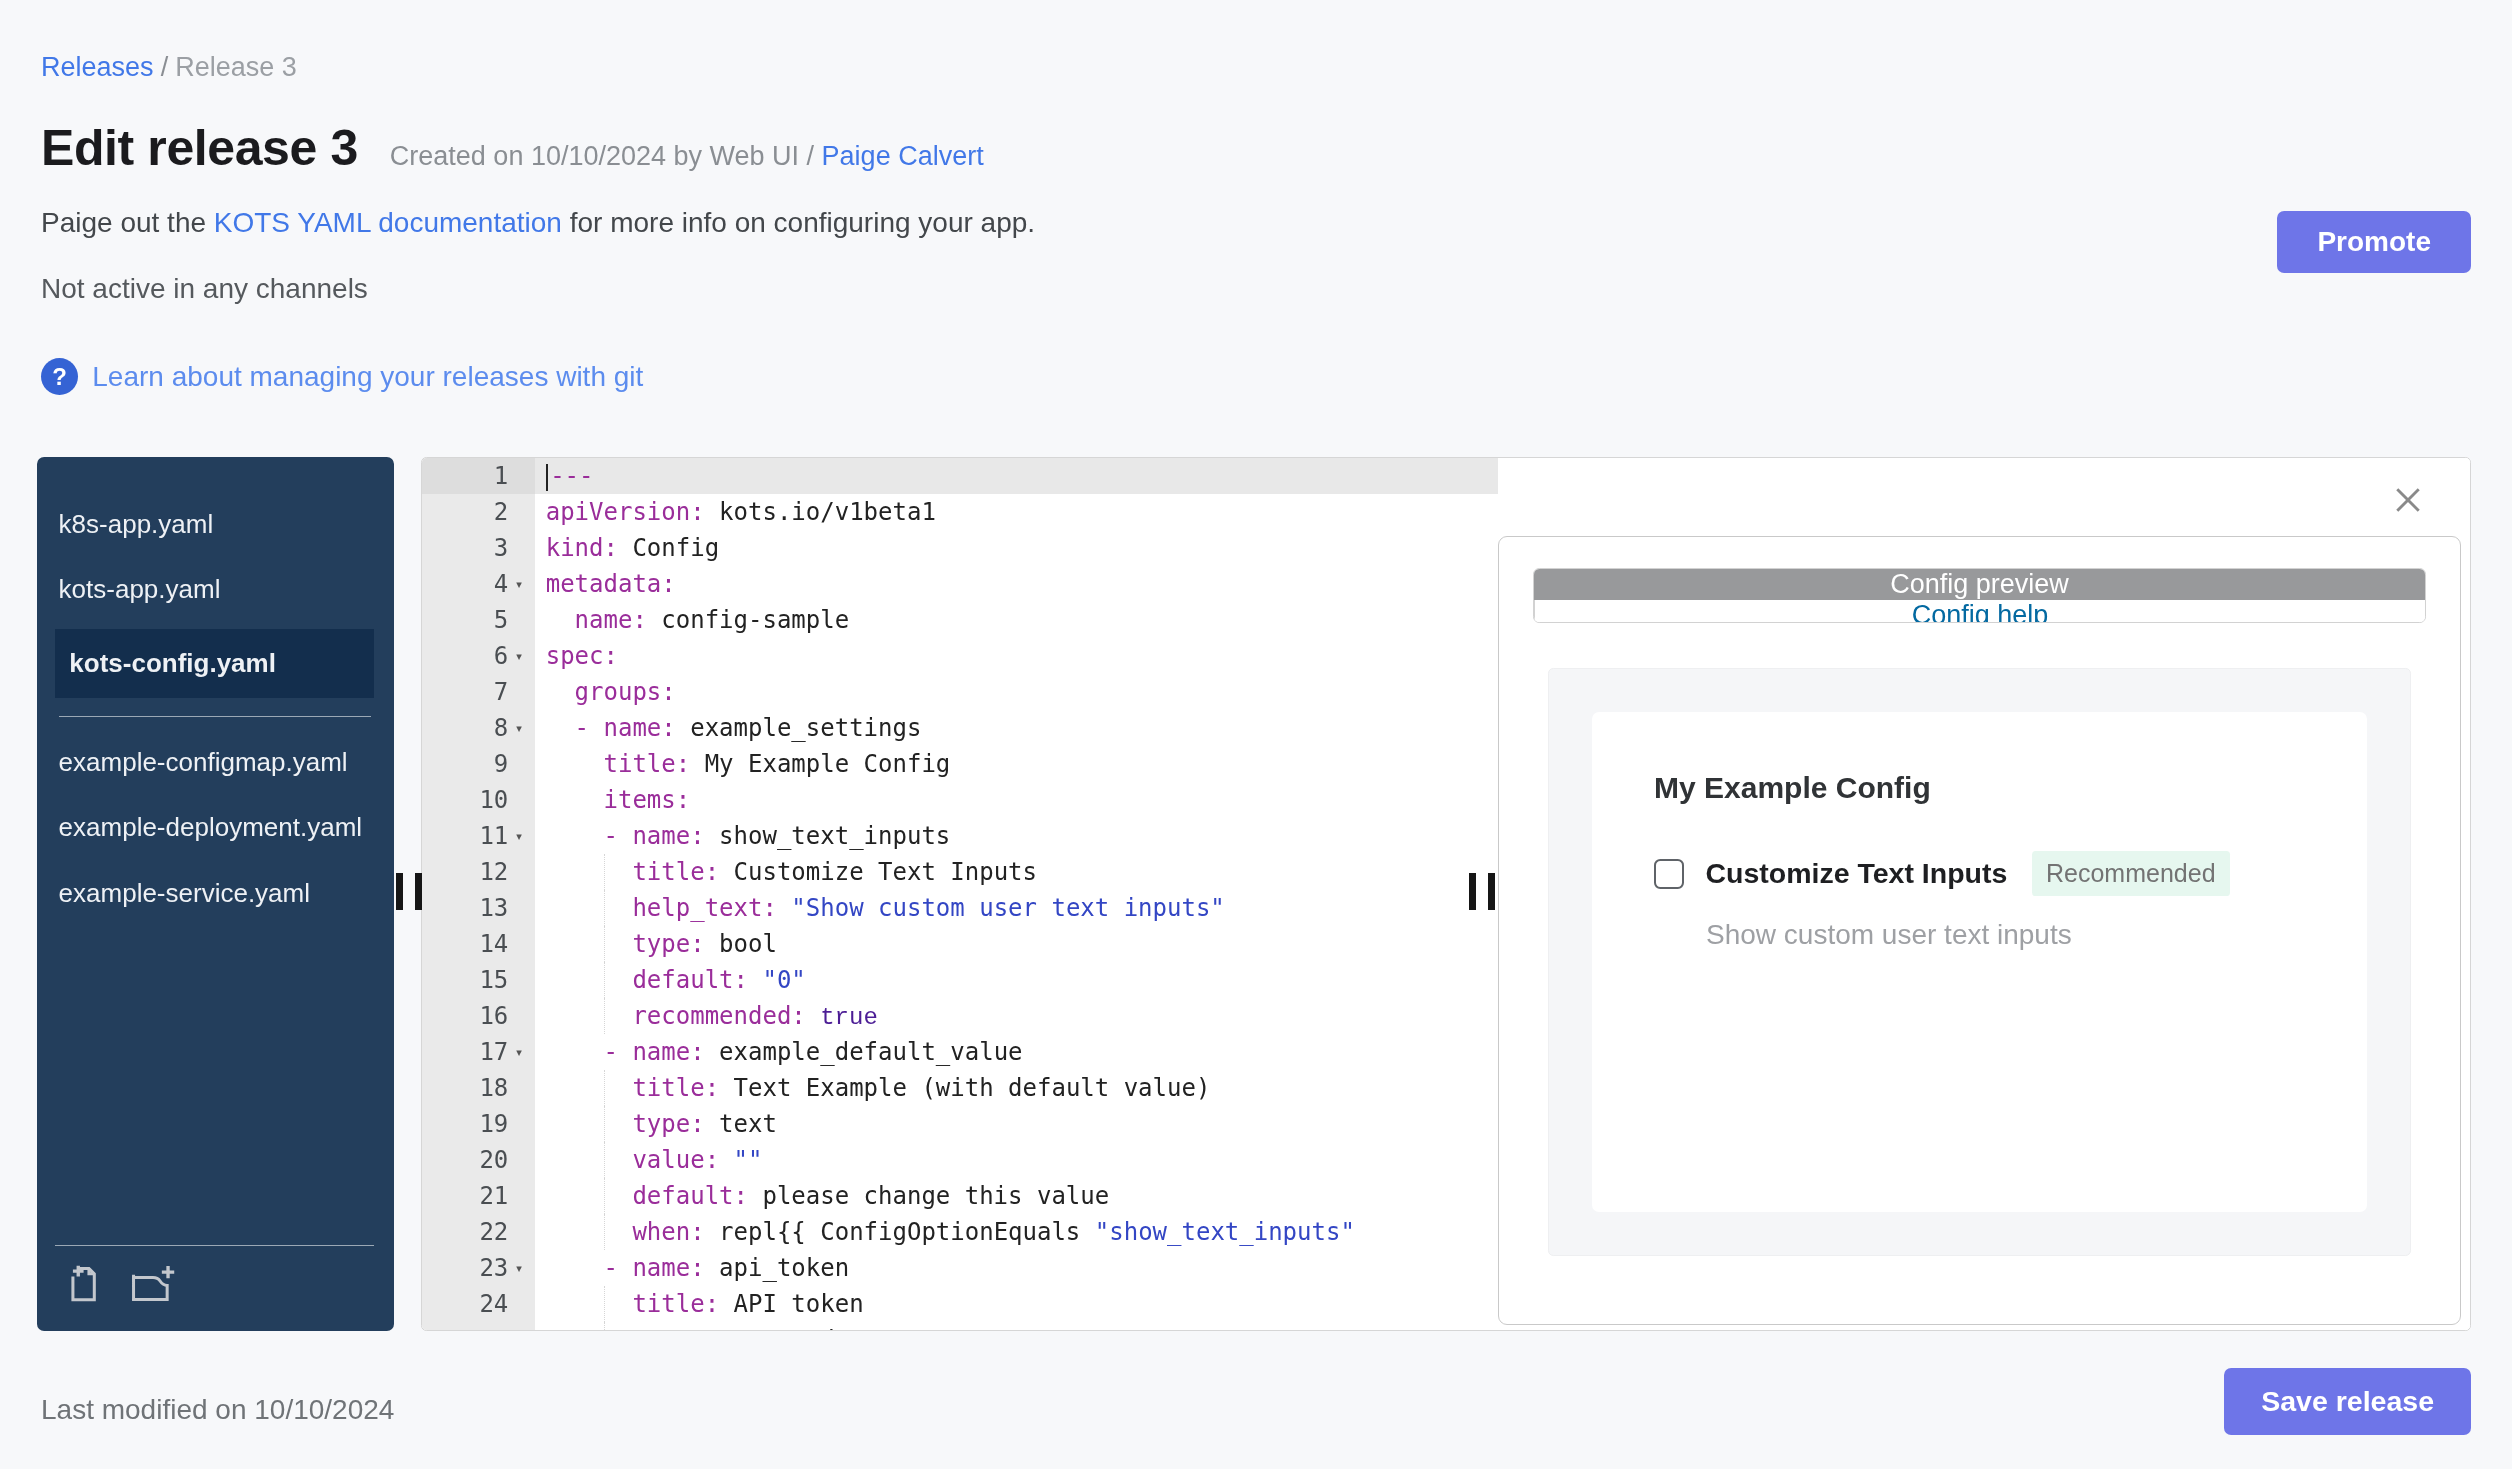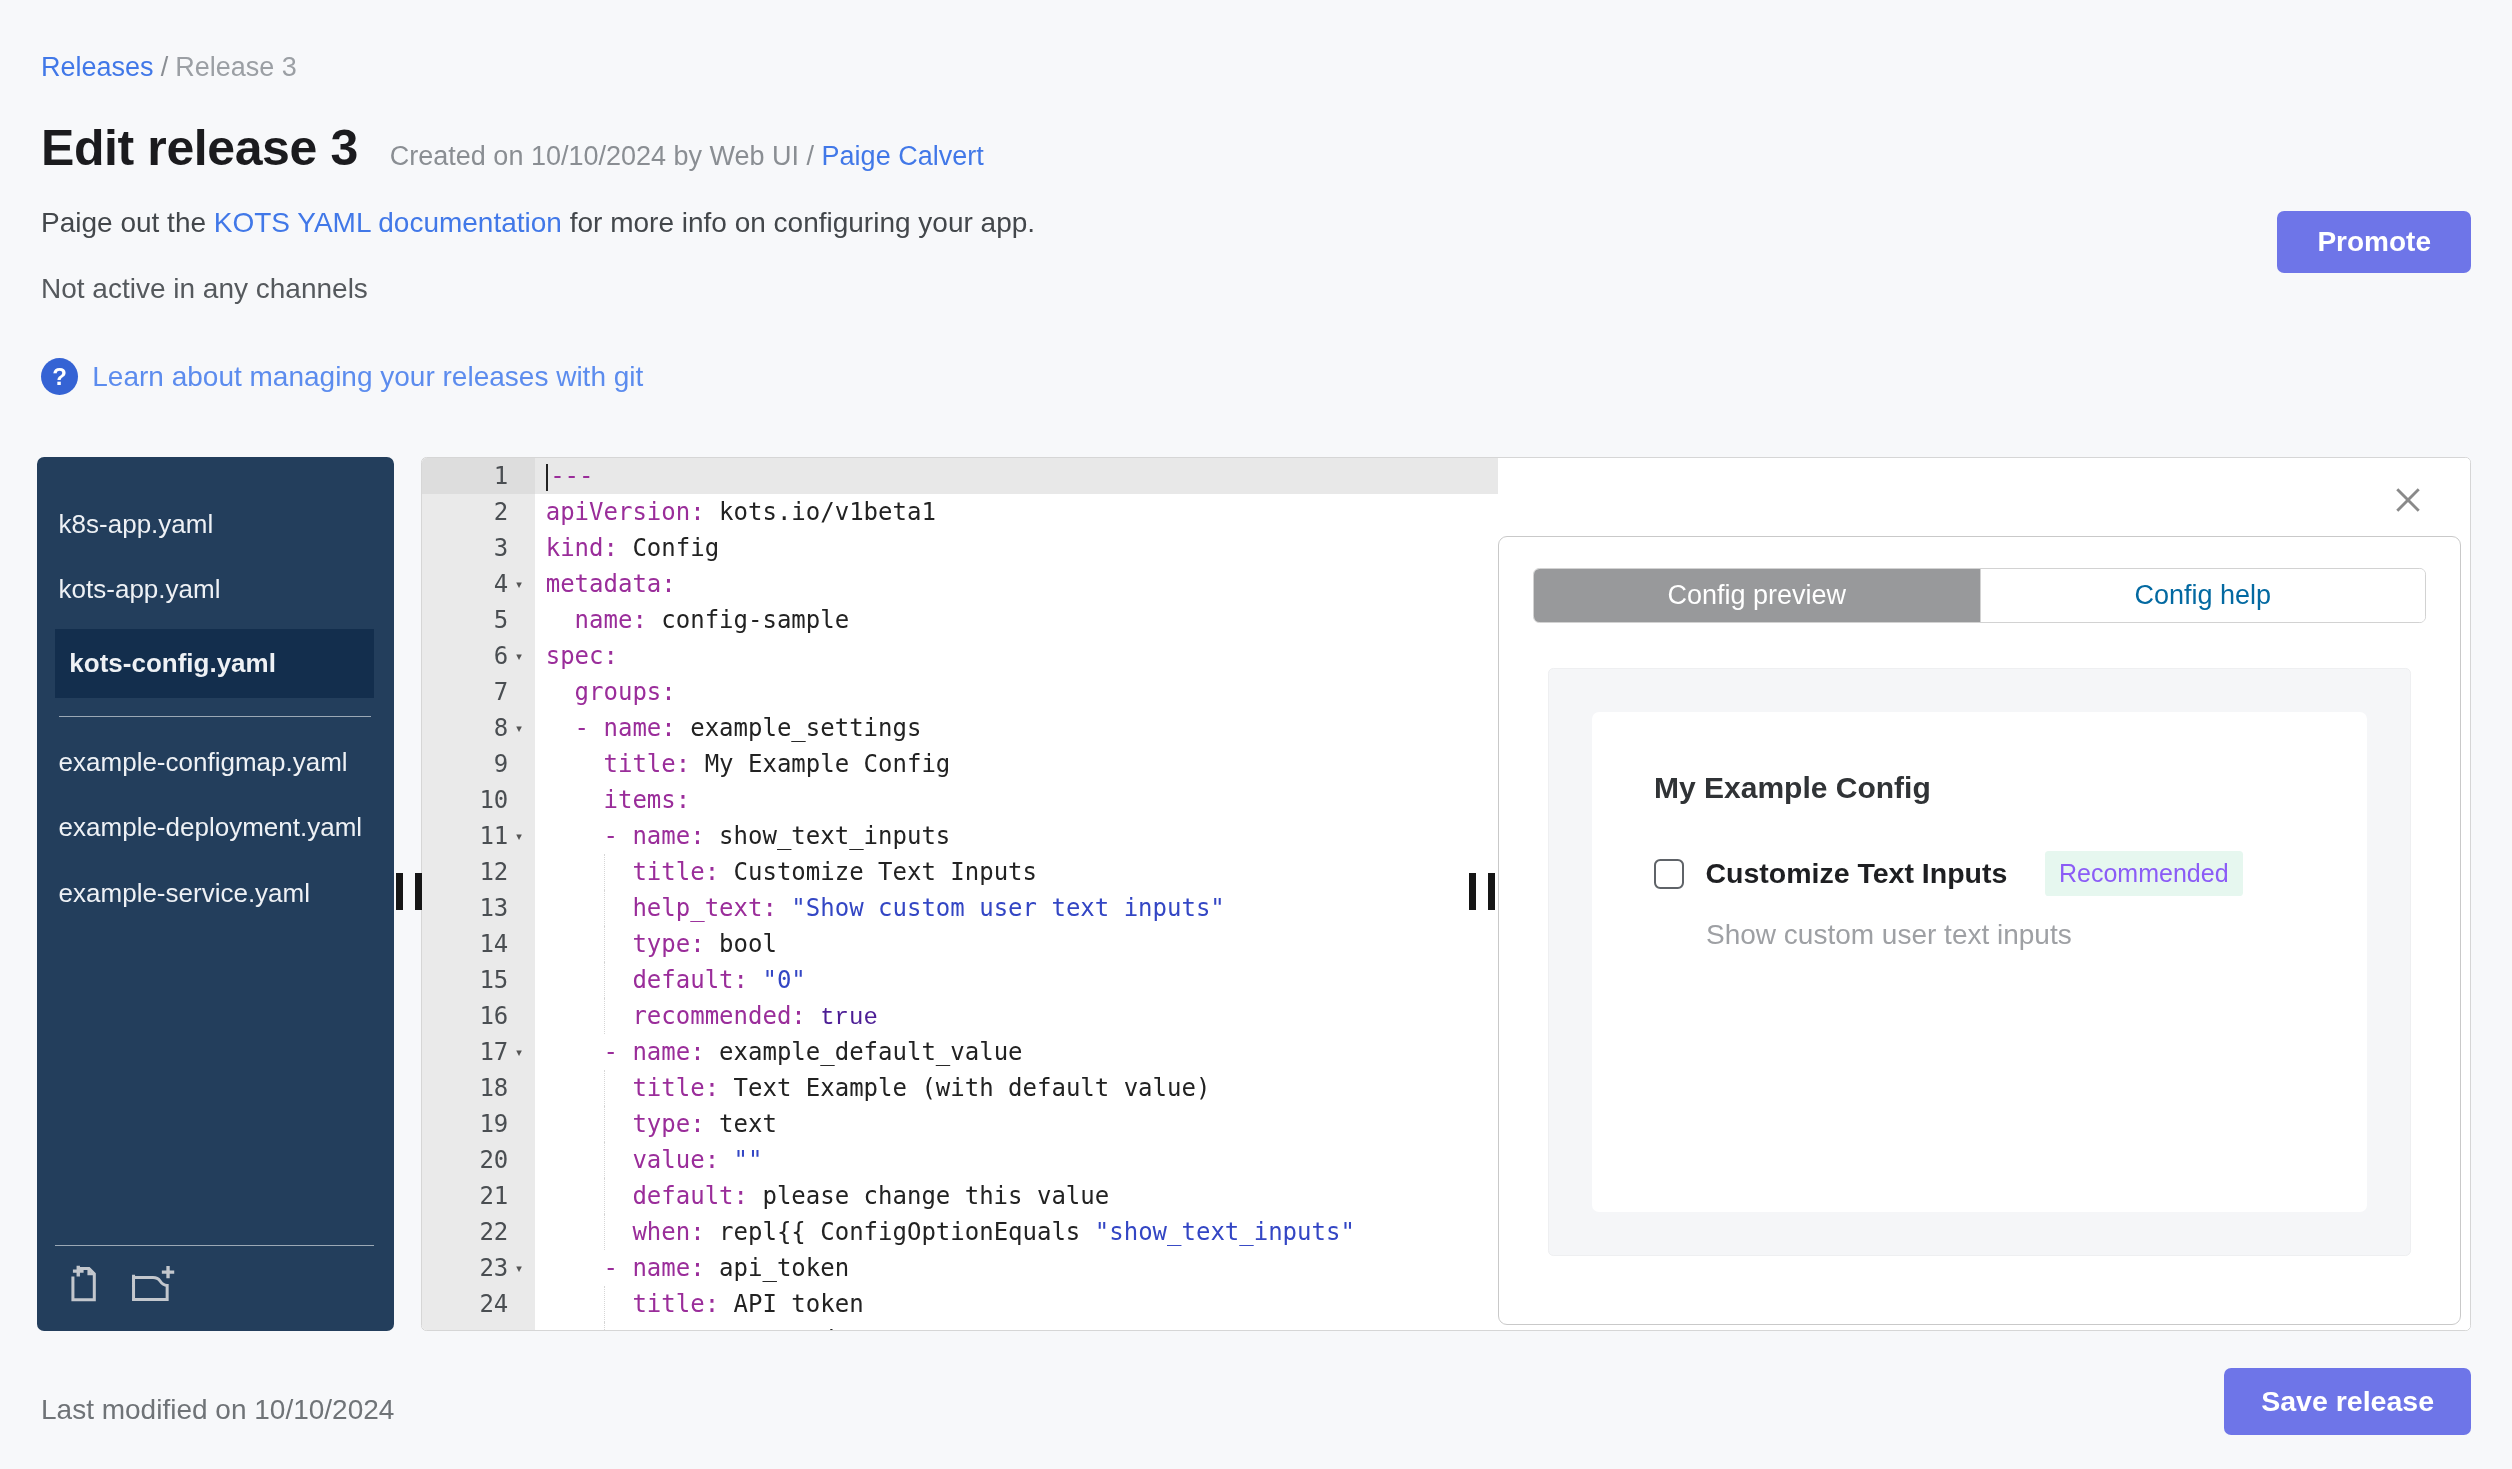--- a/index.html
+++ b/index.html
@@ -109,42 +109,42 @@
 
   
   .preview-pane { width:972px; flex:0 0 972px; position:relative; background:#FFFFFF; }
   .close-x { position:absolute; top:25px; right:45px; cursor:pointer; }
   .preview-card {
     position:absolute; left:0; top:78px; right:9px; bottom:5.3px;
     border:1.8px solid #C9C9C9; border-radius:9px; background:#fff;
   }
   .tab-bar {
     margin:31px 34px 0 34px; height:55px; display:flex;
-    border:1.8px solid #D2D2D2; border-radius:6.2px; overflow:hidden;
+    border:1.8px solid #D2D2D2; border-radius:6.2px; overflow:hidden;flex-direction:column;
   }
   .tab { flex:1 1 50%; display:flex; align-items:center; justify-content:center;
     font-size:27px; color:#0369a1; background:#fff; cursor:pointer; }
   .tab.active { background:#98999B; color:#FFFFFF; }
   .tab + .tab { border-left:1.8px solid #D2D2D2; }
 
   .gray-box {
     margin:45px 49px 0 49px; height:588px;
     background:#F5F6F8; border:0.9px solid #EEEFF1; border-radius:5.3px;
     padding:43px;
   }
   .inner-card { background:#FFFFFF; border-radius:7.1px; height:100%; padding:59px 62px; }
   .group-title { font-size:30px; font-weight:700; color:#303336; }
   .item-row { margin-top:46px; display:flex; align-items:center; gap:21.4px; }
   .checkbox {
     width:30px; height:30px; border:2.7px solid #5F6368; border-radius:6.2px;
     background:#fff; flex:0 0 auto; cursor:pointer;
   }
   .item-label { font-size:28.5px; font-weight:700; color:#1E1F22; }
   .badge {
-    margin-left:16px; font-size:25px; color:#8b5cf6; background:#E6F7EF;
+    margin-left:3px; font-size:25px; color:#737373; background:#E6F7EF;
     padding:8px 14.3px; border-radius:3.6px;
   }
   .item-help { margin-top:23px; margin-left:52px; font-size:28px; color:#9EA0A4; }
 
   
   .footer-row { position:absolute; top:1368px; left:41px; right:41px; display:flex; align-items:center; }
   .last-modified { font-size:28px; color:#6F7377; margin-top:16px; }
   .save-btn { margin-left:auto; font-size:28.5px; padding:17px 37px; }
 </style>
 </head>

